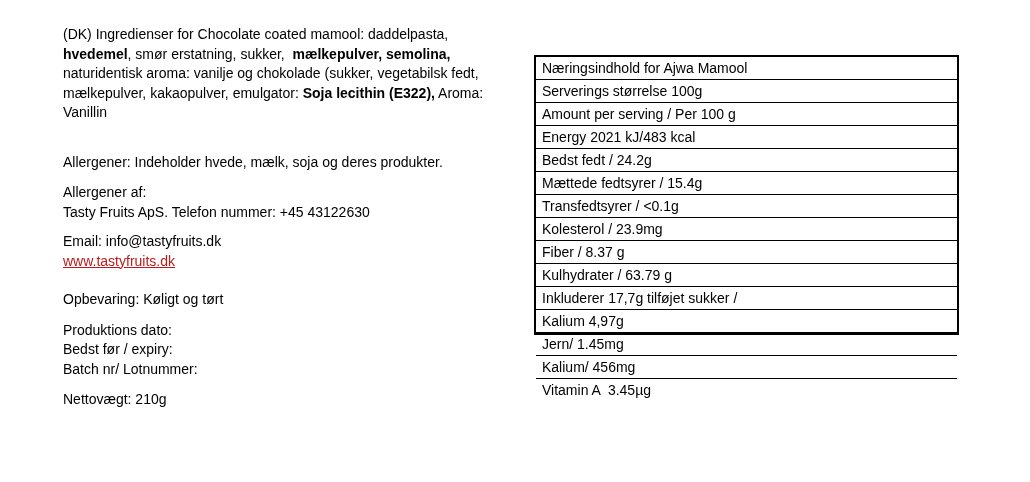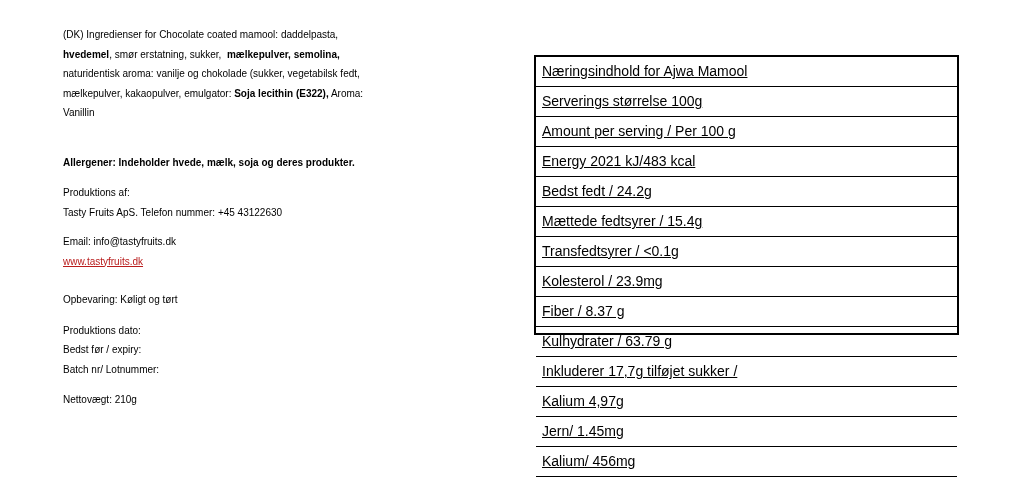--- a/index.html
+++ b/index.html
@@ -13,60 +13,59 @@
     overflow: hidden;
   }
   .page { position: absolute; inset: 0; background: #ffffff; }
 
   
   .left-col {
     position: absolute;
     left: 63px;
     top: 25px;
     width: 470px;
-    font-size: 10px;
+    font-size: 14px;
     line-height: 19.5px;
   }
   .para { margin: 0; }
   .mb30 { margin-bottom: 30px; }
   .mb19 { margin-bottom: 19px; }
   .mb11 { margin-bottom: 11px; }
   .mb10 { margin-bottom: 10px; }
   .line { display: block; white-space: pre; }
   b { font-weight: bold; }
-  .bold { font-weight: bold; }
+  .bold { font-weight: normal; }
   .link {
     color: #b91c1c;
     text-decoration: underline;
     cursor: pointer;
   }
 
   
   .ntable {
     position: absolute;
     left: 534px;
     top: 55px;
     width: 425px;
     height: 280px;
     border: 2px solid #000000;
     box-sizing: border-box;
     background: #ffffff;
   }
   .trow {
-    height: 30px;
+    height: 23px;
     box-sizing: border-box;
     border-bottom: 1px solid #000000;
     display: flex;
     align-items: center;
     padding-left: 6px;
     font-size: 14px;
     line-height: 17px;
     white-space: pre;
     overflow: hidden;
-    text-decoration: underline;
   }
   .trow:last-child { border-bottom: none; }
 </style>
 </head>
 <body>
 
 <div class="page">
 
   <div class="left-col">
 
@@ -74,21 +73,21 @@
       <span class="line">(DK) Ingredienser for Chocolate coated mamool: daddelpasta,</span>
       <span class="line"><b>hvedemel</b><span>, smør erstatning, sukker,  </span><b>mælkepulver, semolina,</b></span>
       <span class="line">naturidentisk aroma: vanilje og chokolade (sukker, vegetabilsk fedt,</span>
       <span class="line"><span>mælkepulver, kakaopulver, emulgator: </span><b>Soja lecithin (E322),</b><span> Aroma:</span></span>
       <span class="line">Vanillin</span>
     </p>
 
     <p class="para bold mb11">Allergener: Indeholder hvede, mælk, soja og deres produkter.</p>
 
     <p class="para mb10">
-      <span class="line">Produktions af:</span>
+      <span class="line">Allergener af:</span>
       <span class="line">Tasty Fruits ApS. Telefon nummer: +45 43122630</span>
     </p>
 
     <p class="para mb19">
       <span class="line">Email: info@tastyfruits.dk</span>
       <span class="line"><span class="link">www.tastyfruits.dk</span></span>
     </p>
 
     <p class="para mb11">Opbevaring: Køligt og tørt</p>
 

